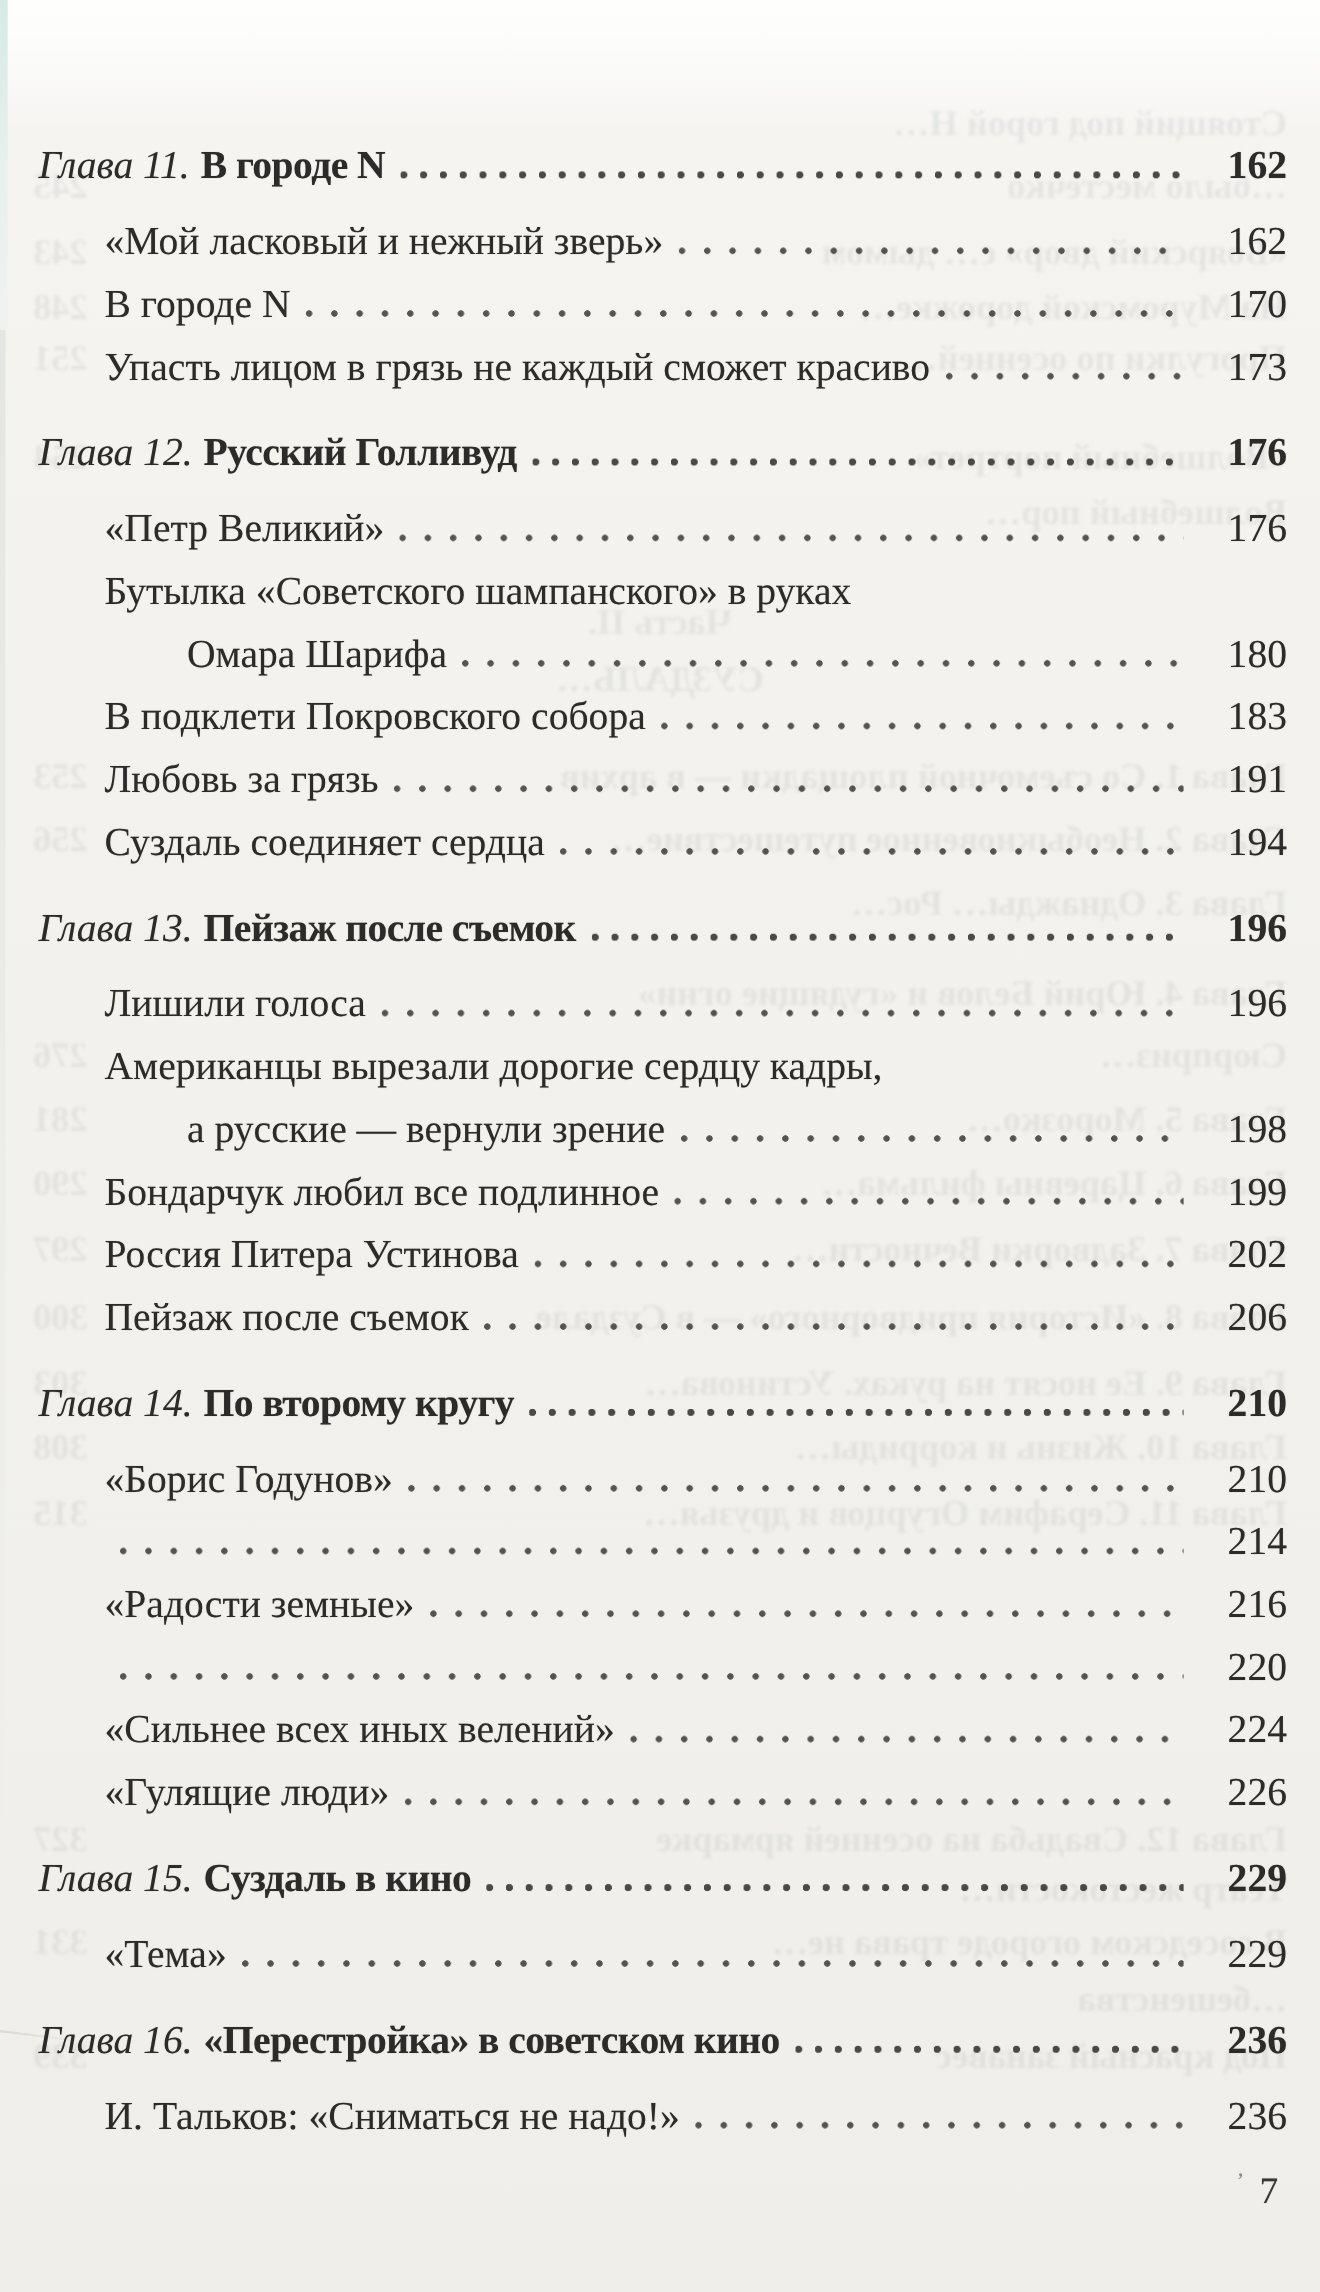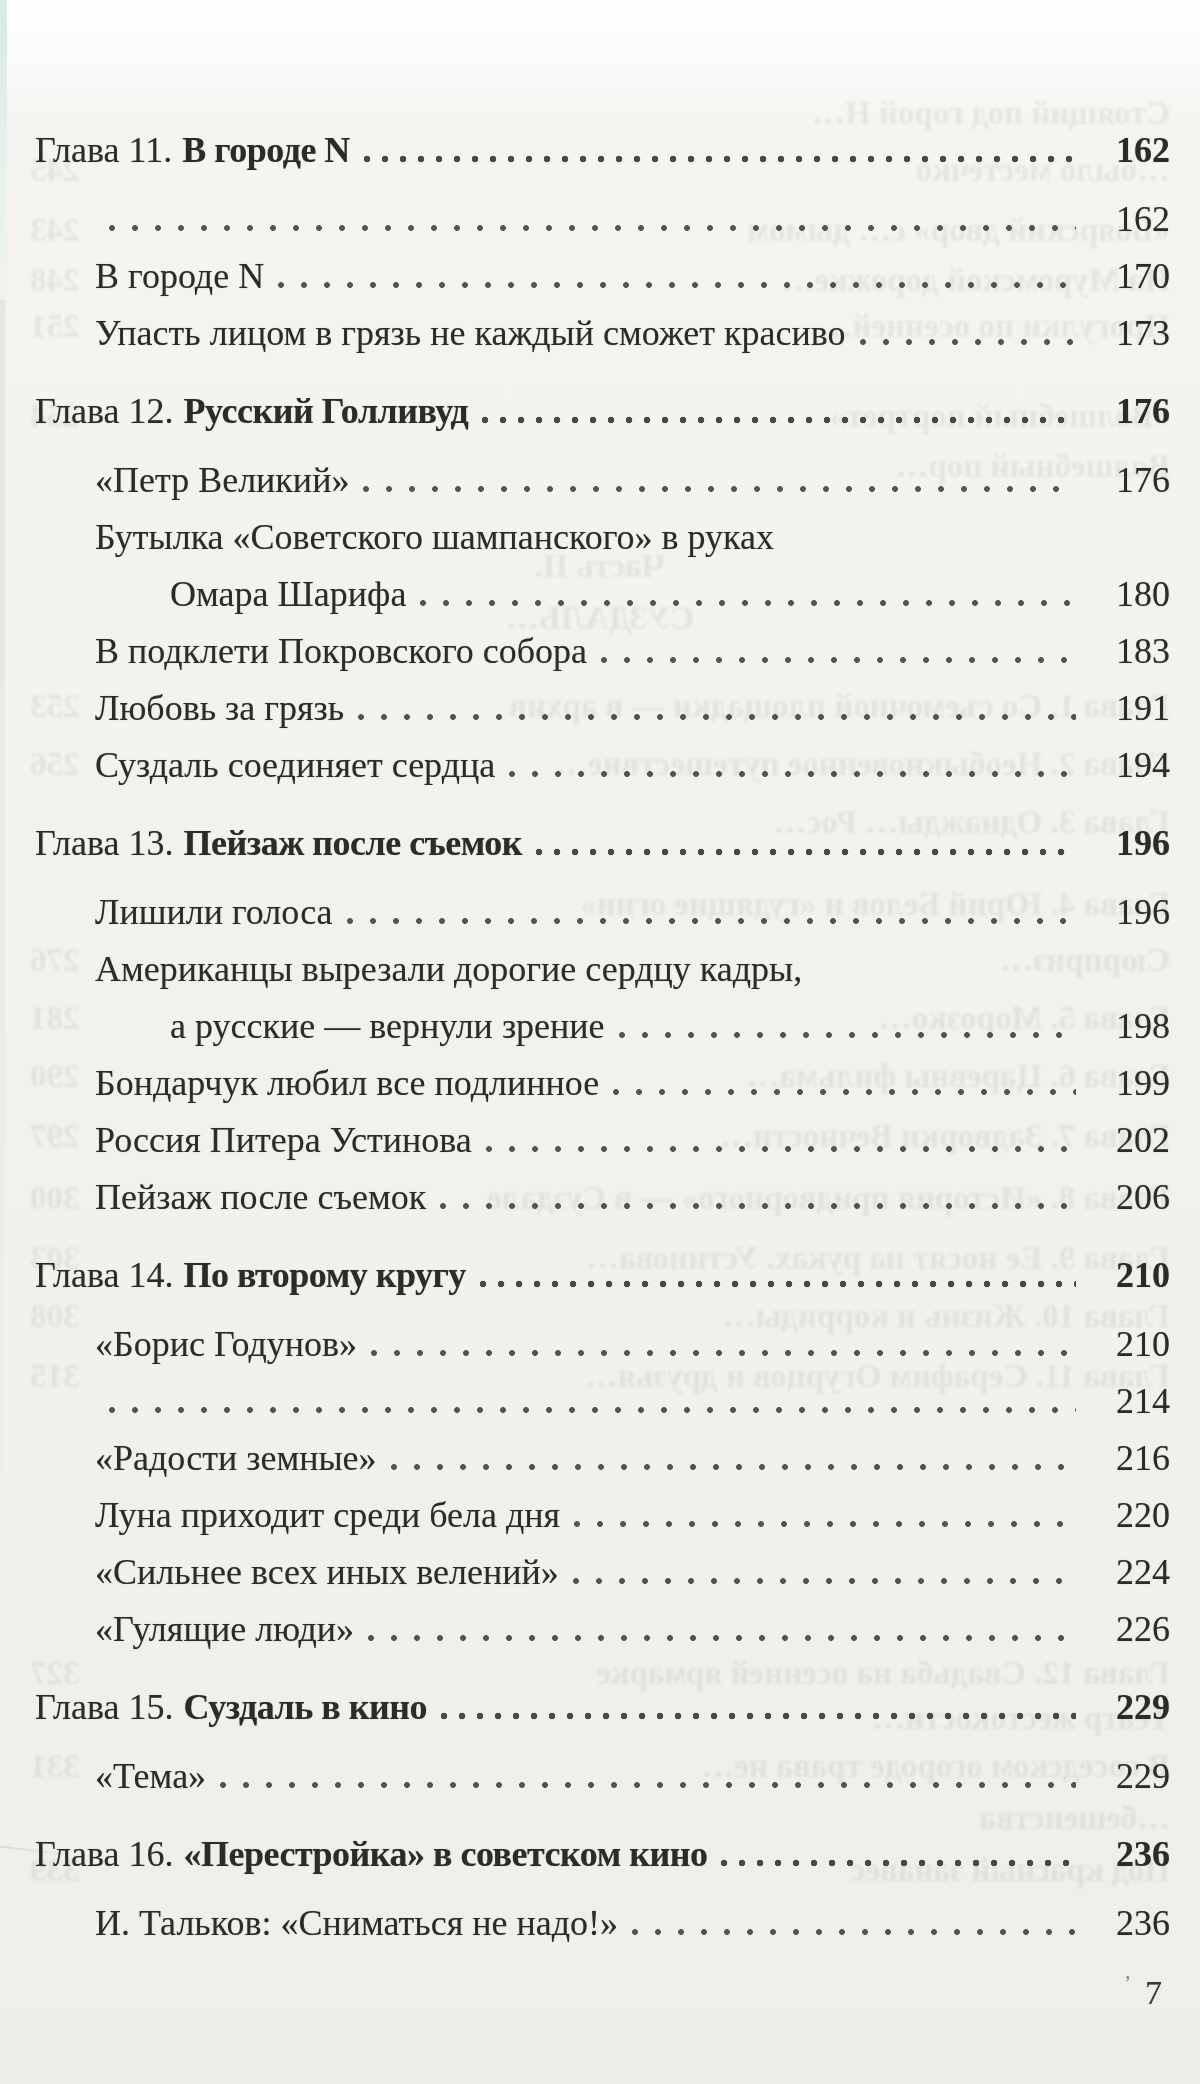--- a/index.html
+++ b/index.html
@@ -27,21 +27,21 @@
   .ghost-row.center{justify-content:center;}
   .ghost-row .g-lead{flex:1 1 auto;min-width:0;}
   .ghost-row .g-num{margin-left:14px;}
 
   
   .toc{position:absolute;left:35px;right:30px;top:130px;}
   .row{display:flex;align-items:baseline;line-height:40px;font-size:36px;
     color:#2d2b29;margin-bottom:17px;text-shadow:0 0 1px rgba(45,43,41,.35);}
   .row.chapter{margin-top:38px;margin-bottom:29px;}
   .row.first{margin-top:0;}
-  .row .prefix{font-weight:normal;margin-right:10px;white-space:nowrap;}
+  .row .prefix{font-style:italic;font-weight:normal;margin-right:10px;white-space:nowrap;}
   .row .title{white-space:nowrap;}
   .row.chapter .title{font-weight:bold;letter-spacing:-.5px;}
   .row.sub .title,.row.wrap .title{font-weight:normal;}
   .row.sub{padding-left:60px;}
   .row.wrap1{padding-left:60px;}
   .row.wrap2{padding-left:135px;}
   .leader{flex:1 1 auto;min-width:18px;height:8px;align-self:flex-end;margin:0 10px 7px 14px;
     background-image:radial-gradient(circle at 3px 4px,#403e3b 2.6px,rgba(0,0,0,0) 3.2px);
     background-size:23px 8px;background-repeat:repeat-x;opacity:.88;}
   .row.chapter .leader{background-size:18px 8px;
@@ -193,20 +193,21 @@
     </div>
 
   <div class="toc" id="toc">
       <div class="row chapter first">
         <span class="prefix">Глава 11.</span>
         <span class="title">В городе N</span>
         <span class="leader"></span>
         <span class="pagenum">162</span>
       </div>
       <div class="row sub">
+        <span class="title">«Мой ласковый и нежный зверь»</span>
         <span class="leader"></span>
         <span class="pagenum">162</span>
       </div>
       <div class="row sub">
         <span class="title">В городе N</span>
         <span class="leader"></span>
         <span class="pagenum">170</span>
       </div>
       <div class="row sub">
         <span class="title">Упасть лицом в грязь не каждый сможет красиво</span>
@@ -295,21 +296,20 @@
       <div class="row sub">
         <span class="leader"></span>
         <span class="pagenum">214</span>
       </div>
       <div class="row sub">
         <span class="title">«Радости земные»</span>
         <span class="leader"></span>
         <span class="pagenum">216</span>
       </div>
       <div class="row sub">
-        <span class="title">Луна приходит среди бела дня</span>
         <span class="leader"></span>
         <span class="pagenum">220</span>
       </div>
       <div class="row sub">
         <span class="title">«Сильнее всех иных велений»</span>
         <span class="leader"></span>
         <span class="pagenum">224</span>
       </div>
       <div class="row sub">
         <span class="title">«Гулящие люди»</span>

